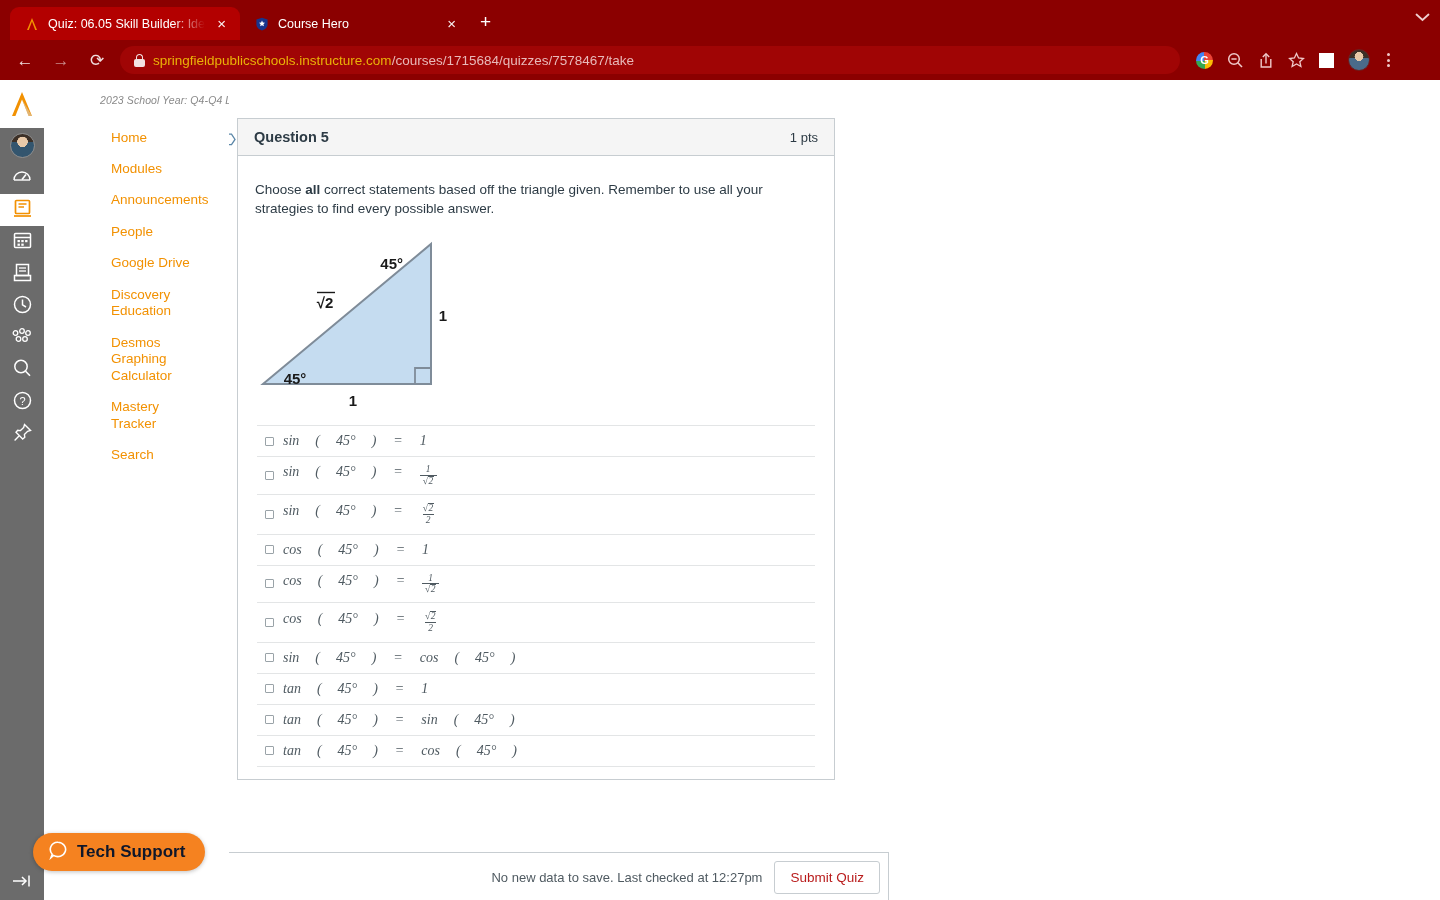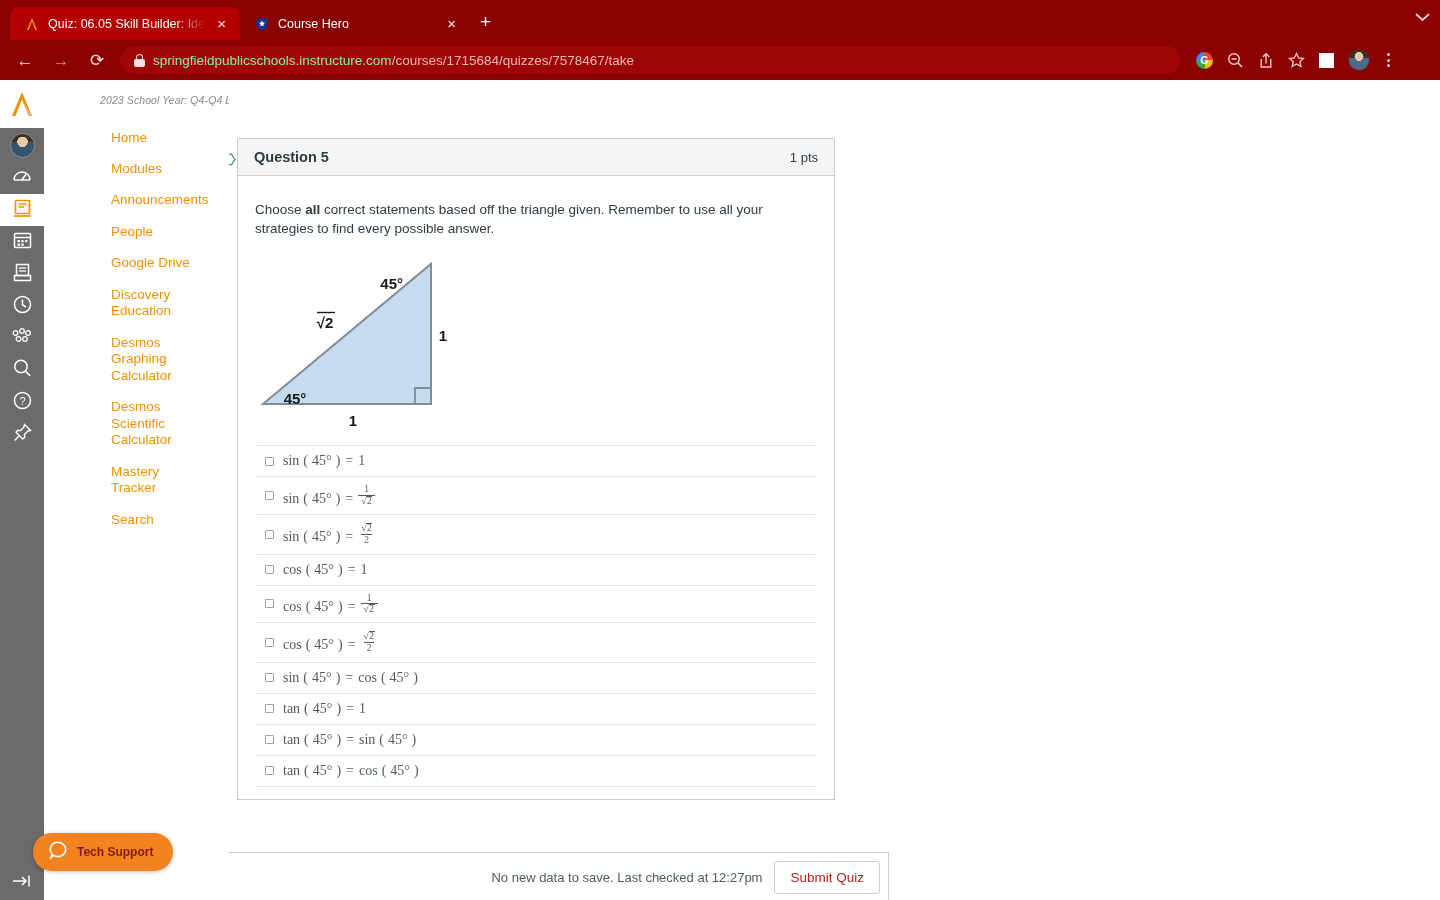--- a/index.html
+++ b/index.html
@@ -37,21 +37,21 @@
   .omnibox {
     flex: 1; height: 28px; background: #a00505; border-radius: 14px;
     display: flex; align-items: center; gap: 8px; padding: 0 14px;
     max-width: 1060px;
   }
   .lock { width: 11px; height: 13px; position: relative; flex: 0 0 11px; }
   .lock .body { position: absolute; bottom: 0; width: 11px; height: 8px; background: #f2e2e2; border-radius: 2px; }
   .lock .shackle { position: absolute; top: 0; left: 2.2px; width: 6.6px; height: 7px;
       border: 1.6px solid #f2e2e2; border-bottom: none; border-radius: 4px 4px 0 0; }
   .url { font-size: 13.5px; color: #e8b9b9; white-space: nowrap; }
-  .url b { color: #86efac; font-weight: 400; }
+  .url b { color: #eab308; font-weight: 400; }
   .tb-icons { display: flex; align-items: center; gap: 14px; padding-left: 6px; }
   .tb-ico { color: #f0c9c9; font-size: 16px; line-height: 1; display:flex; align-items:center; }
   .gicon { width: 17px; height: 17px; border-radius: 50%;
            background: conic-gradient(#ea4335 0 25%, #fbbc05 25% 50%, #34a853 50% 75%, #4285f4 75% 100%);
            display:flex; align-items:center; justify-content:center; }
   .gicon::after { content: "G"; font-size: 11px; font-weight: bold; color: #fff; }
   .sq-ico { width: 15px; height: 15px; border: 2px solid #ffffff; background: #fff; }
   .avatar-sm { width: 22px; height: 22px; border-radius: 50%;
      background: radial-gradient(circle at 50% 32%, #e8c9a8 0 26%, transparent 27%),
                  linear-gradient(#3c3027 0 38%, #4a6b8a 38% 100%);
@@ -85,21 +85,21 @@
     padding: 7.5px 18px 7.5px 67px; text-decoration: none;
   }
   .nav-link span.lbl { display: block; max-width: 90px; }
   .badge { background: #f29102; color: #fff; font-size: 9.5px; border-radius: 50%;
            width: 16px; height: 16px; display: flex; align-items: center; justify-content: center;
            margin-right: 4px; flex: 0 0 16px; }
 
   
   .content { flex: 1; position: relative; background: #fff; overflow: hidden; }
 
-  .qcard { position: absolute; left: 8px; top: 38px; width: 598px; border: 1px solid #c7cdd1; background: #fff; margin-top: 20px; }
+  .qcard { position: absolute; left: 8px; top: 38px; width: 598px; border: 1px solid #c7cdd1; background: #fff; }
   .flag-icon { position: absolute; left: -16px; top: 13px; width: 15px; height: 15px; }
 
   .qhead { height: 37px; background: #f5f5f5; border-bottom: 1px solid #c7cdd1;
            display: flex; align-items: center; justify-content: space-between; padding: 0 16px; }
   .qtitle { font-size: 14.5px; font-weight: bold; color: #2d3b45; }
   .qpts { font-size: 13px; color: #2d3b45; }
 
   .qbody { padding: 24px 17px 0 17px; }
   .qtext { font-size: 13.5px; color: #2d3b45; line-height: 1.42; max-width: 552px; }
   .qtext b { font-weight: bold; }
@@ -107,21 +107,21 @@
   
   .figure { margin: 18px 0 14px 0; position: relative; width: 200px; height: 175px; }
 
   
   .answers { margin: 0 2px; border-top: 1px solid #e3e5e6; }
   .arow { border-bottom: 1px solid #e3e5e6; display: flex; align-items: center; gap: 9px;
           padding: 7px 10px 7px 8px; min-height: 30px; }
   .arow.tall { min-height: 40px; }
   .cbox { width: 9px; height: 9px; border: 1px solid #9aa3a8; background: #fff; flex: 0 0 9px; border-radius: 1px; }
   .math { font-family: "Liberation Serif", serif; font-size: 14px; color: #4f5a61;
-          display: flex; align-items: flex-end; gap: 4px; }
+          display: flex; align-items: flex-start; gap: 16px; font-style: italic; }
   .math .op { padding: 0 1px; }
   .frac { display: inline-flex; flex-direction: column; align-items: center; vertical-align: middle;
           font-size: 9.5px; line-height: 1.12; }
   .frac .num { padding: 0 3px; }
   .frac .den { padding: 0 3px; border-top: 1px solid #4f5a61; }
   .rad { display: inline-flex; align-items: baseline; }
   .rad .sign { font-size: 1em; }
   .rad .val { border-top: 1px solid #4f5a61; padding: 0 0.5px; line-height: 1; }
 
   .qspacer { height: 12px; }
@@ -131,21 +131,21 @@
              border: 1px solid #c7cdd1; background: #fff; display: flex; align-items: center;
              justify-content: flex-end; gap: 12px; padding: 0 8px 0 0; }
   .savetext { font-size: 13px; color: #4f5a61; }
   .submit-btn { border: 1px solid #c7cdd1; background: #fff; color: #b91c1c;
                 font-size: 13.5px; padding: 8px 15px; border-radius: 3px; font-family: inherit; cursor: pointer; }
 
   
   .tech { position: absolute; left: 33px; bottom: 29px; height: 38px; background: #f58220;
           border-radius: 19px; display: flex; align-items: center; gap: 9px; padding: 0 20px 0 15px;
           box-shadow: 0 1px 4px rgba(0,0,0,.25); z-index: 20; }
-  .tech-label { color: #7f1d1d; font-size: 12px; font-weight: bold; }
+  .tech-label { color: #0f172a; font-size: 17px; font-weight: bold; }
 </style>
 </head>
 <body>
 
 <div class="browser">
 
   <div class="tabstrip">
 
     <div class="tab active">
       <span class="tab-favicon">
@@ -355,23 +355,20 @@
         <span class="lbl">People</span>
       </a>
       <a class="nav-link">
         <span class="lbl">Google Drive</span>
       </a>
       <a class="nav-link">
         <span class="lbl">Discovery Education</span>
       </a>
       <a class="nav-link">
         <span class="lbl">Desmos Graphing Calculator</span>
-      </a>
-      <a class="nav-link">
-        <span class="lbl">Desmos Scientific Calculator</span>
       </a>
       <a class="nav-link">
         <span class="lbl">Mastery Tracker</span>
       </a>
       <a class="nav-link">
         <span class="lbl">Search</span>
       </a>
     </nav>
   </div>
 

